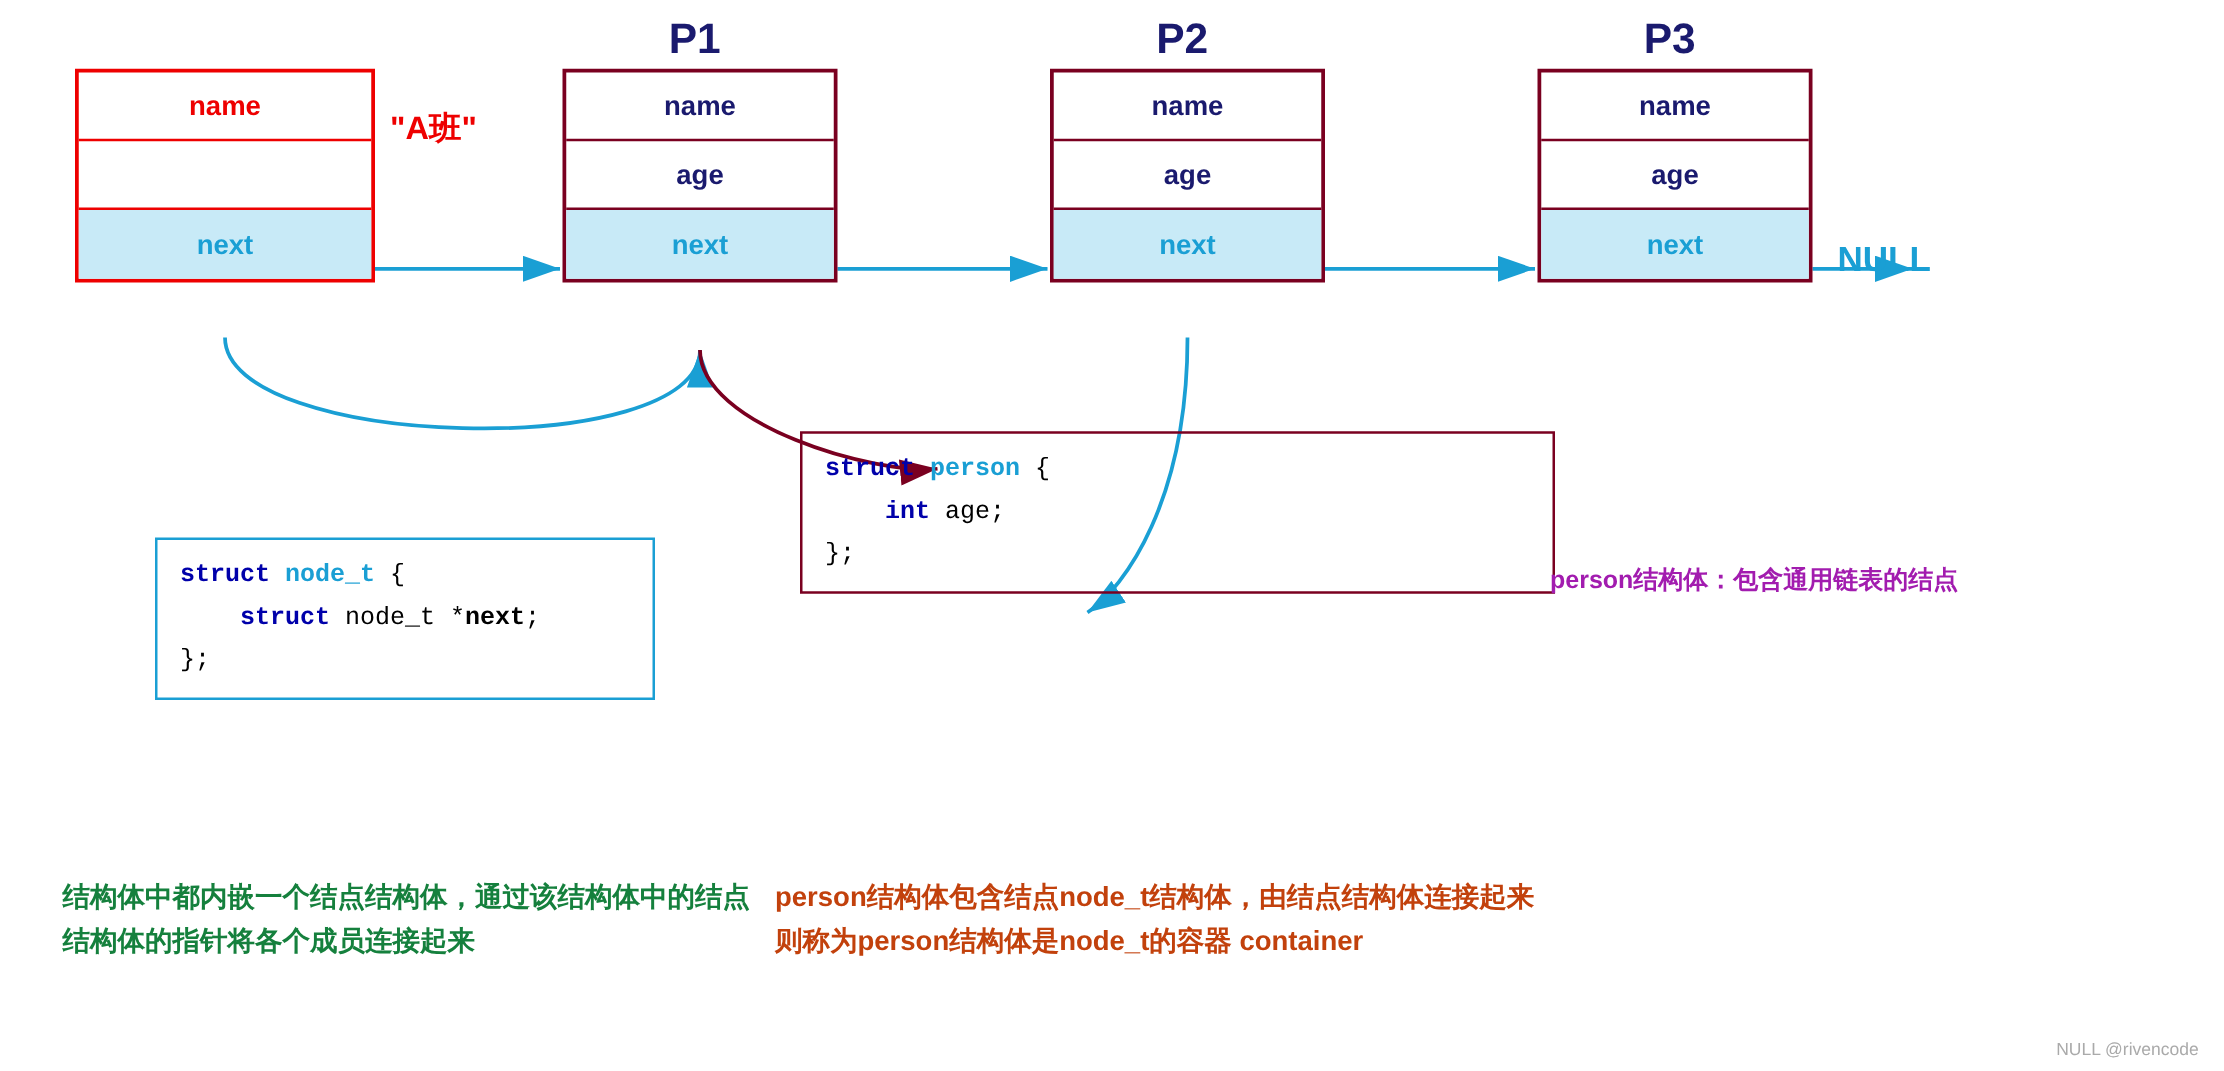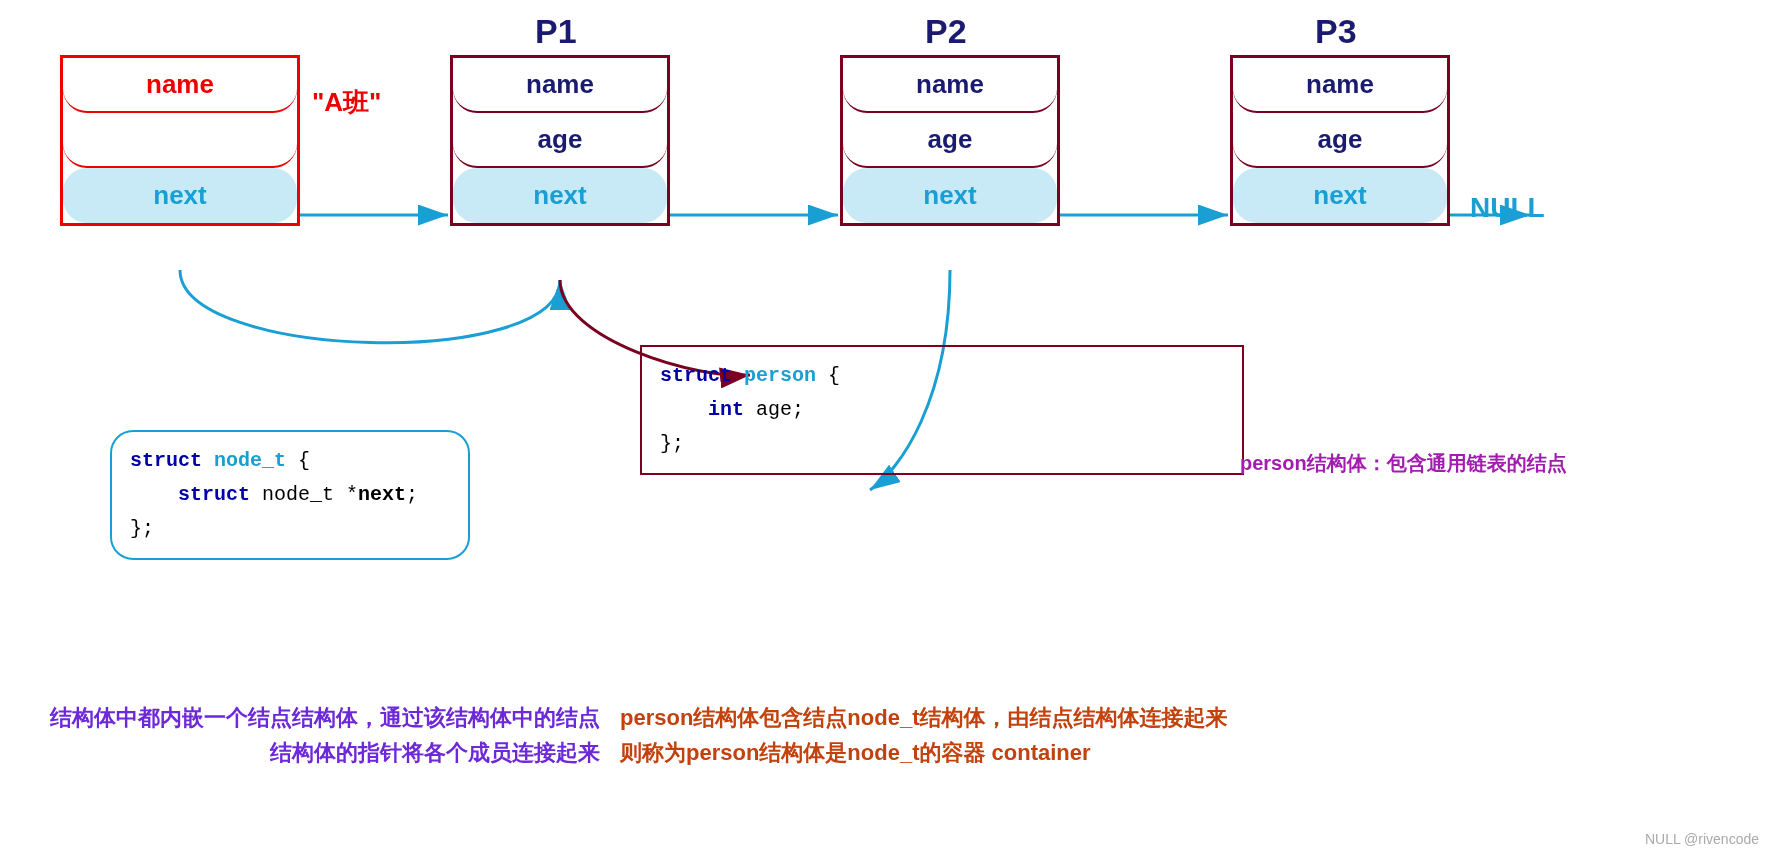--- a/index.html
+++ b/index.html
@@ -24,24 +24,23 @@
       position: absolute;
       border: 3px solid;
       display: flex;
       flex-direction: column;
     }
 
     .node-cell {
       display: flex;
       align-items: center;
       justify-content: center;
-      font-size: 26px;
+      font-size: 22px;
       font-weight: bold;
       border-bottom: 2px solid;
-      border-radius: 24px;
     }
     .node-cell:last-child {
       border-bottom: none;
     }
 
     
     .head-node {
       border-color: #e00;
       left: 60px;
       top: 55px;
@@ -144,24 +143,23 @@
       position: absolute;
       border: 2px solid;
       padding: 12px 18px;
       font-size: 20px;
       font-family: 'Courier New', monospace;
       line-height: 1.7;
     }
 
     .code-box-node-t {
       border-color: #1a9fd4;
-      left: 110px;
+      left: 124px;
       top: 430px;
-      width: 360px;
-      border-radius: 23px;
+      width: 400px;
     }
 
     .code-box-person {
       border-color: #7a0020;
       left: 640px;
       top: 345px;
       width: 604px;
     }
 
     .code-keyword { color: #00a; font-weight: bold; }
@@ -174,24 +172,23 @@
       border: 2px solid #e00;
       padding: 2px 6px;
     }
 
     
     .bottom-text-left {
       position: absolute;
       left: 50px;
       top: 700px;
       font-size: 22px;
-      color: #6d28d9;
+      color: #15803d;
       font-weight: bold;
       line-height: 1.6;
-      text-align: right;
     }
 
     .bottom-text-right {
       position: absolute;
       left: 620px;
       top: 700px;
       font-size: 22px;
       color: #c2410c;
       font-weight: bold;
       line-height: 1.6;

